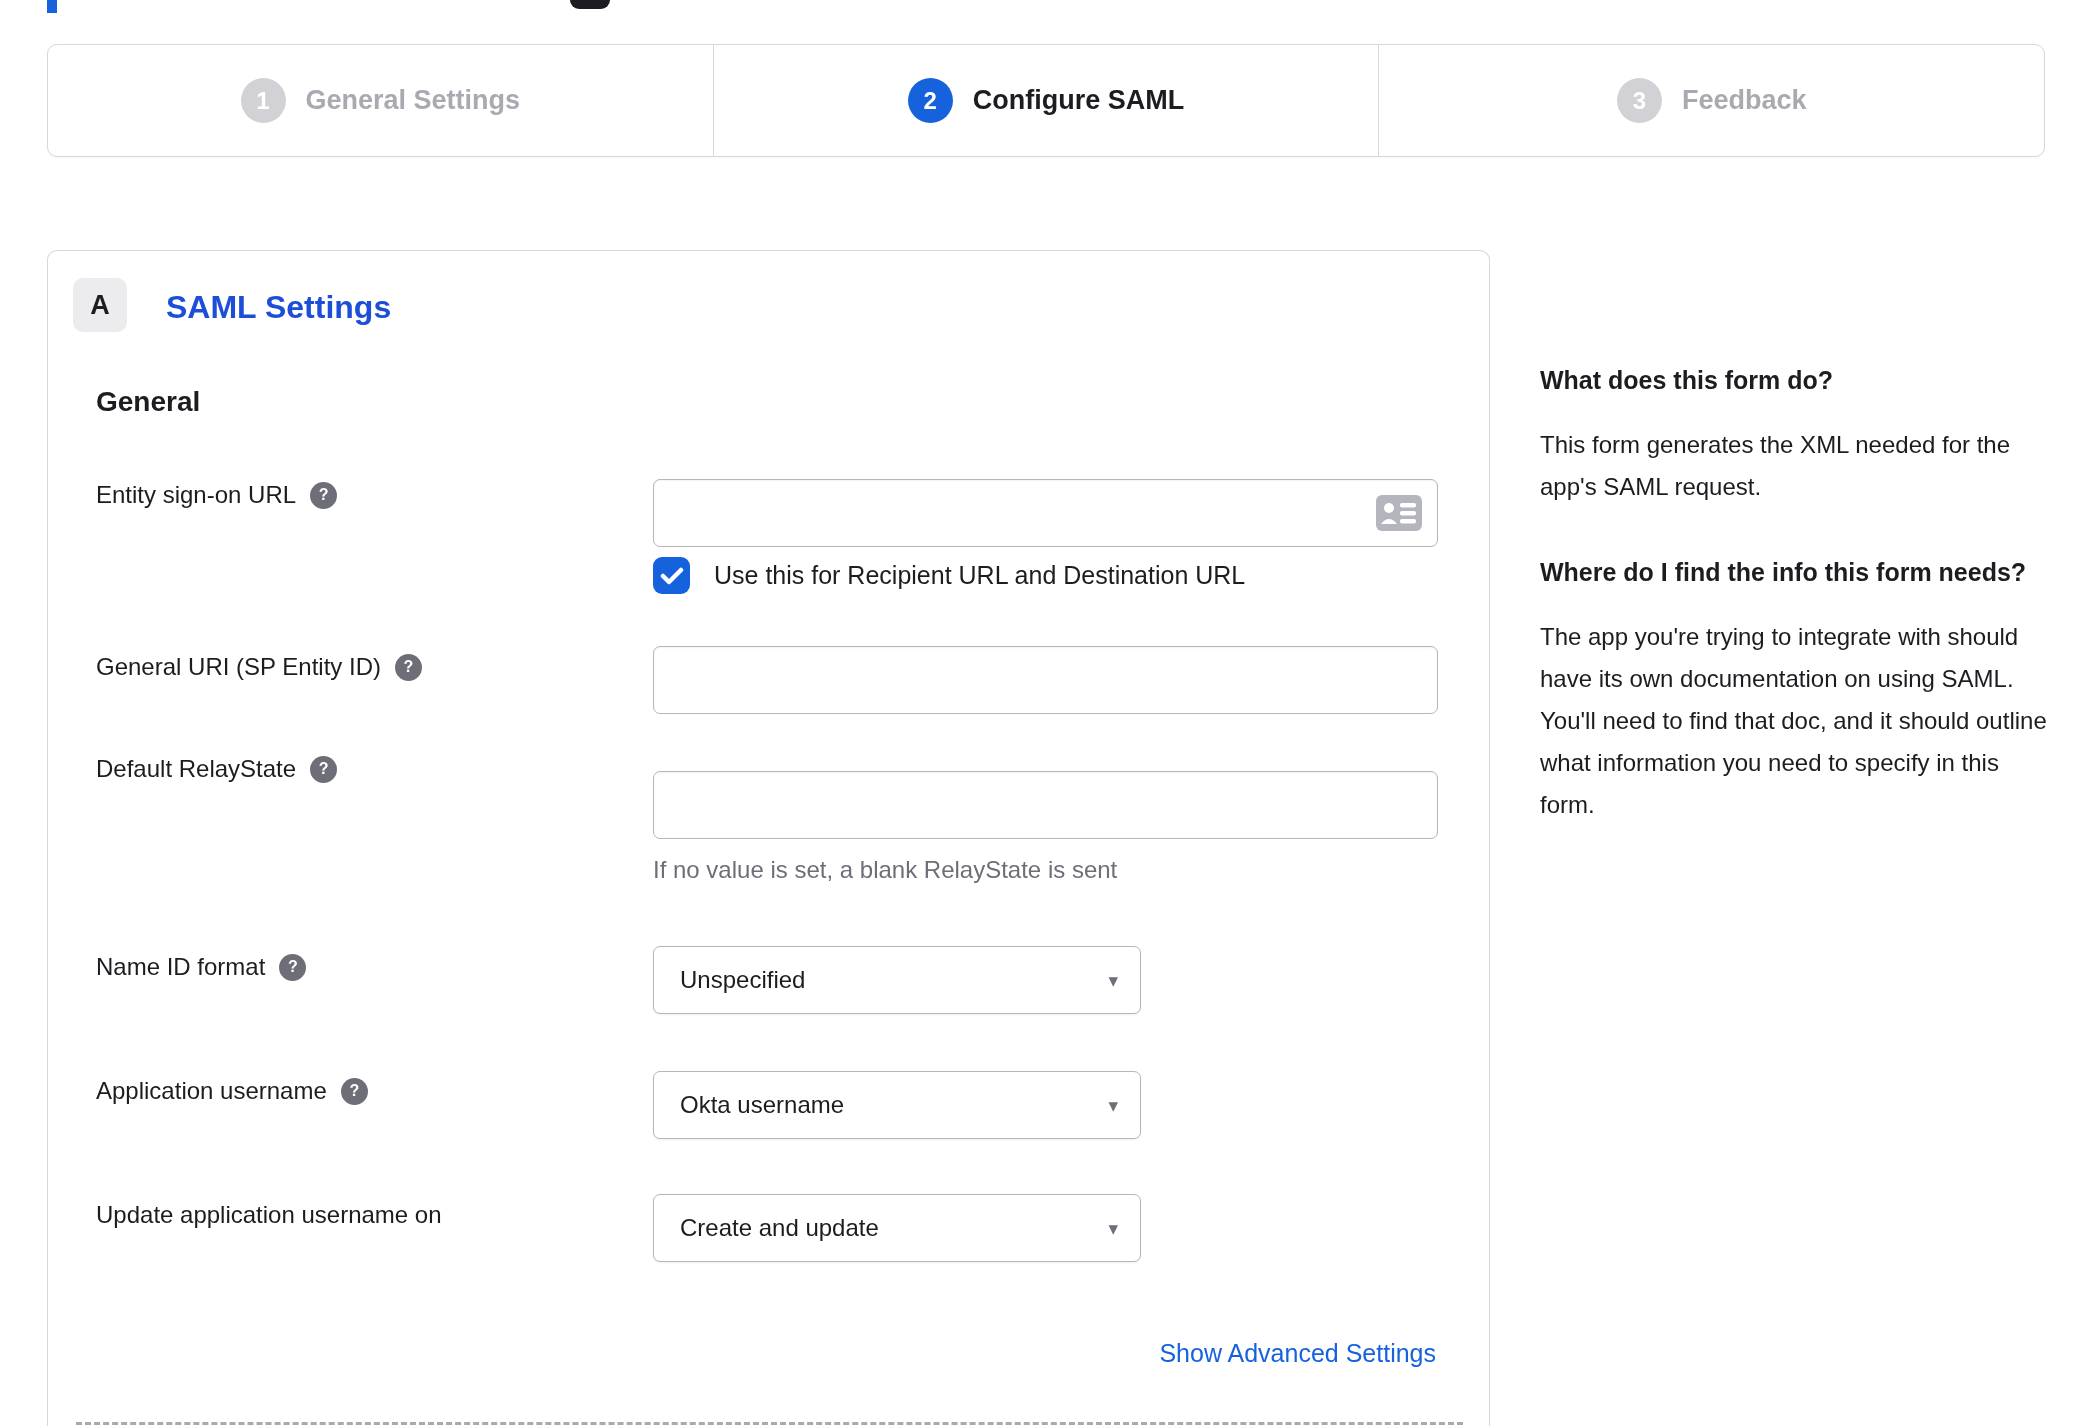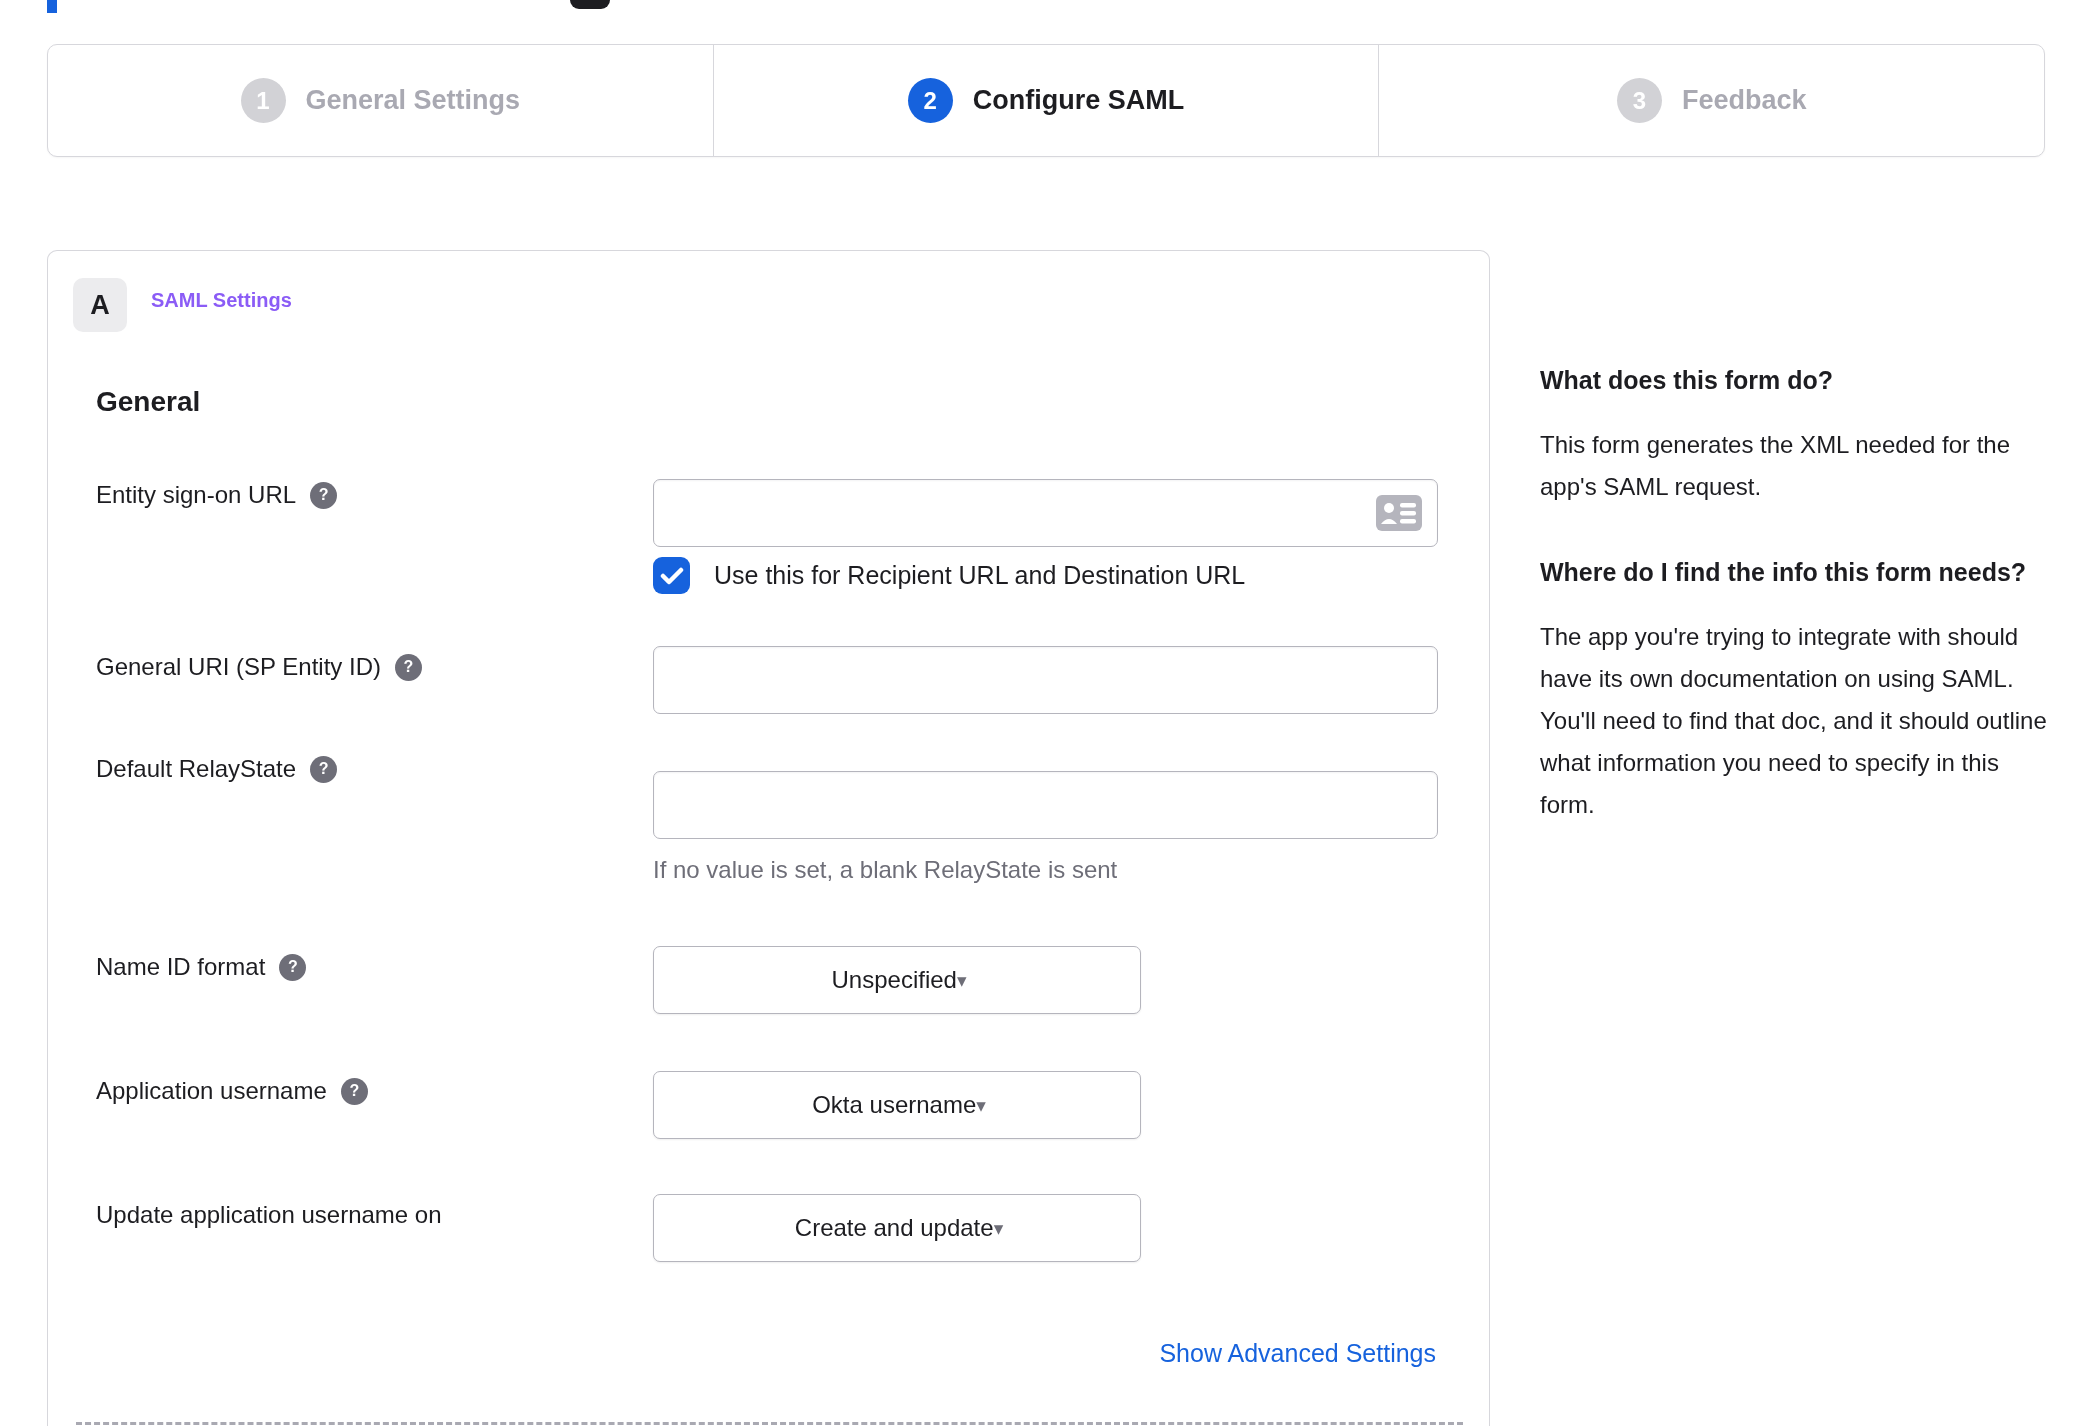--- a/index.html
+++ b/index.html
@@ -61,22 +61,22 @@
     border-bottom: none;
     border-radius: 10px 10px 0 0;
   }
   .panel-badge {
     position: absolute; left: 25px; top: 27px; width: 54px; height: 54px;
     background: #ececee; border-radius: 10px;
     display: flex; align-items: center; justify-content: center;
     font-size: 27px; font-weight: bold; color: #1d1d21;
   }
   .panel-title {
-    position: absolute; left: 103px; top: 38px;
-    font-size: 20px; font-weight: bold; color: #8b5cf6;
+    position: absolute; left: 118px; top: 38px;
+    font-size: 32px; font-weight: bold; color: #1d4ed8;
   }
   .section-heading {
     position: absolute; left: 48px; top: 135px;
     font-size: 28px; font-weight: bold; color: #1d1d21;
   }
 
   .field-label {
     position: absolute; left: 48px;
     font-size: 24px; color: #1d1d21;
     display: flex; align-items: center; gap: 14px;
@@ -119,21 +119,21 @@
 
   .hint-text {
     position: absolute; left: 605px;
     font-size: 24px; color: #6e6e78;
   }
 
   .select-box {
     position: absolute; left: 605px; width: 488px; height: 68px;
     border: 1px solid #b5b5bd; border-radius: 7px;
     background: #ffffff;
-    display: flex; align-items: center; justify-content: center;
+    display: flex; align-items: center; justify-content: space-between;
     padding: 0 22px 0 26px;
     font-size: 24px; color: #1d1d21;
     cursor: pointer;
     box-shadow: 0 1px 2px rgba(29,29,33,0.07);
   }
   .caret { font-size: 19px; color: #6e6e78; }
 
   .advanced-link {
     position: absolute; top: 1088px; right: 53px;
     font-size: 25px; color: #1662dd;

